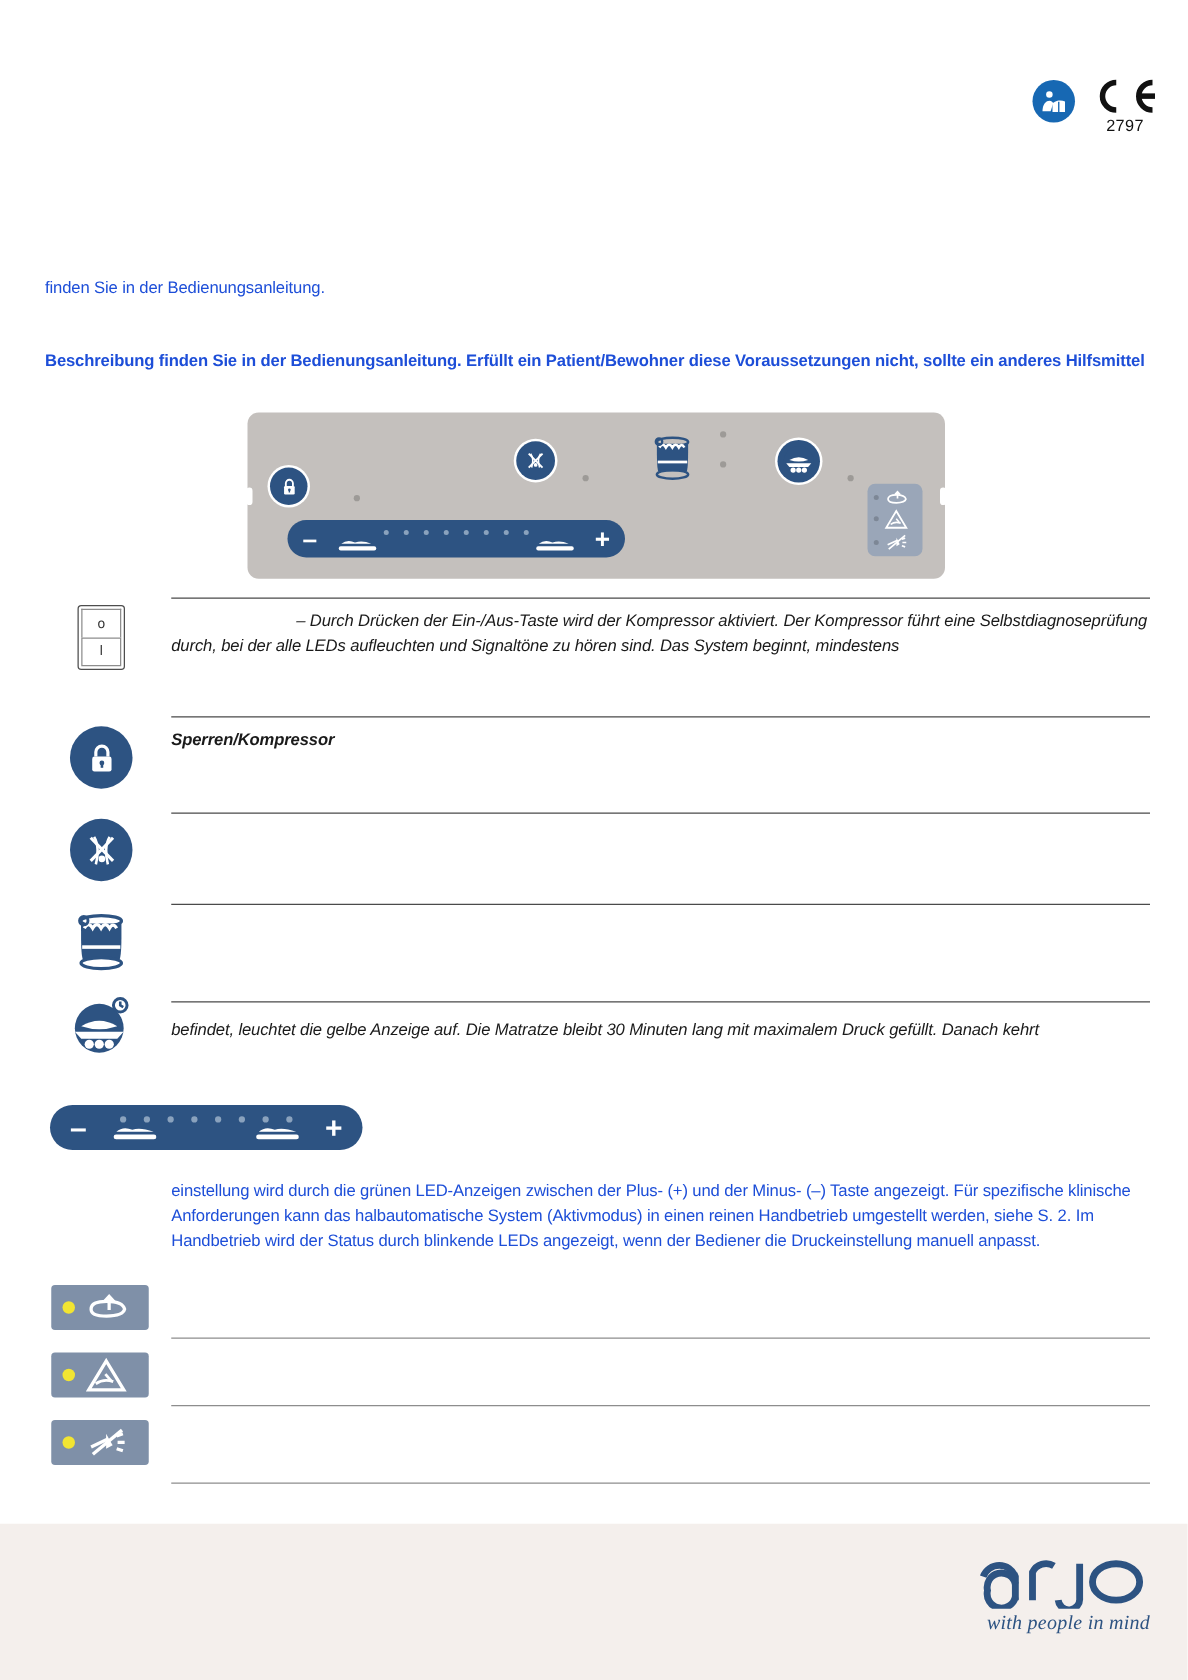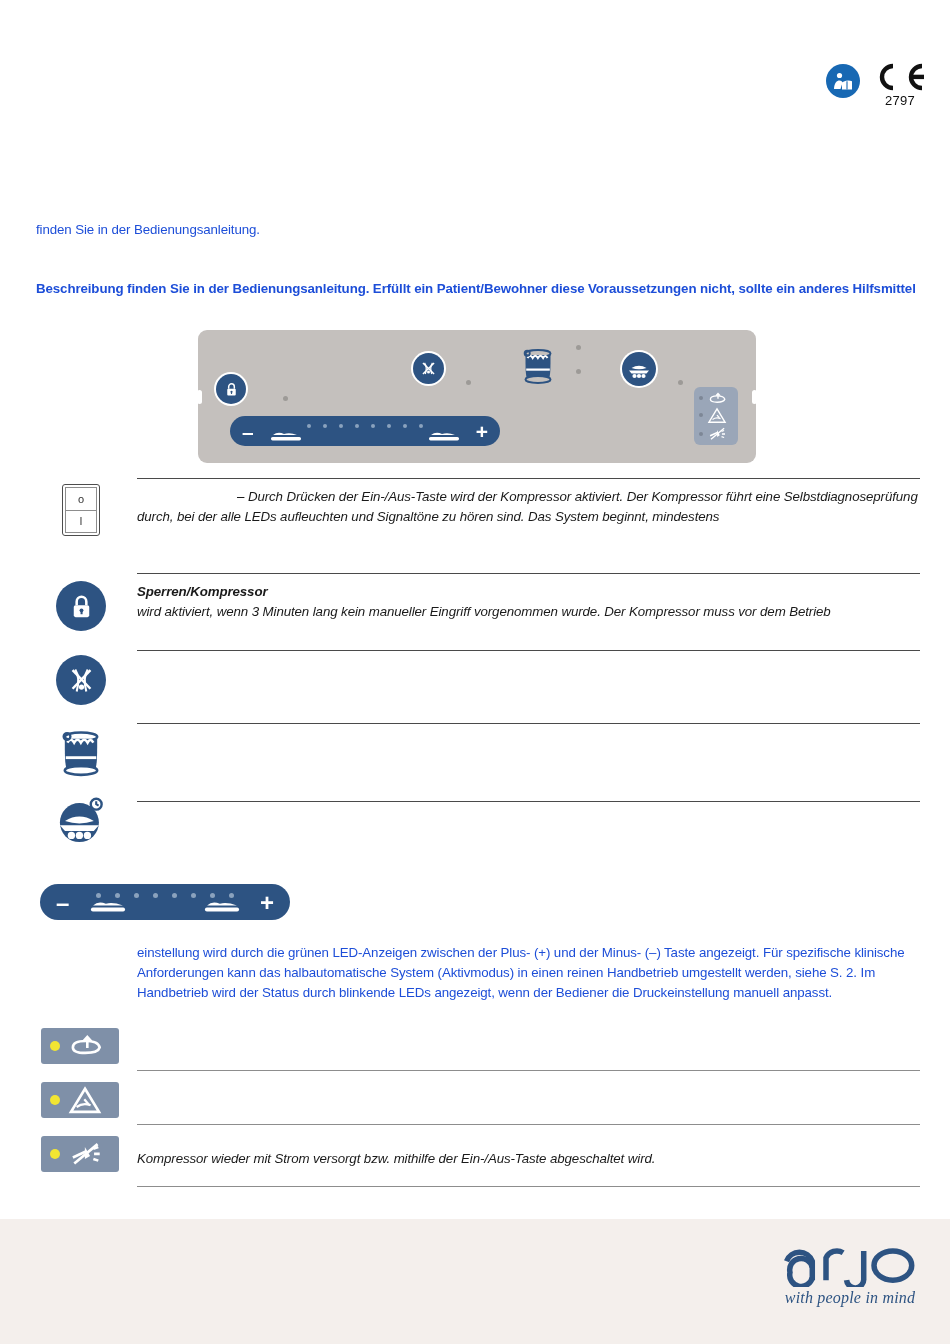--- a/index.html
+++ b/index.html
@@ -295,21 +295,21 @@
     left: 0;
     bottom: 0;
     width: 950px;
     height: 125px;
     background: #f4efec;
   }
   .brand {
     position: absolute;
     right: 30px;
     top: 20px;
-    text-align: center;
+    text-align: right;
   }
   .brand-tag {
     font-family: "Liberation Serif", serif;
     font-style: italic;
     font-size: 16px;
     color: #2d5382;
     margin-top: -2px;
     letter-spacing: 0.2px;
   }
 </style>
@@ -457,21 +457,20 @@
       <svg width="29" height="29" viewBox="0 0 24 24">
         <path d="M8 11 V8 a4 4 0 0 1 8 0 v3" stroke="#fff" stroke-width="2.1" fill="none"></path>
         <rect x="5.6" y="11" width="12.8" height="9.8" rx="1.5" fill="#fff"></rect>
         <circle cx="12" cy="15.2" r="1.6" fill="#2d5382"></circle>
         <rect x="11.2" y="15.2" width="1.7" height="3.2" fill="#2d5382"></rect>
       </svg>
     </div>
   </div>
   <div class="text-cell" style="top:9px;">
     <b>Sperren/Kompressor</b><br>
-    <span>wird aktiviert, wenn 3 Minuten lang kein manueller Eingriff vorgenommen wurde. Der Kompressor muss vor dem Betrieb</span>
   </div>
 </div>
 
 <div class="row" style="top:650px; height:72px;">
   <div class="rule"></div>
   <div class="icon-cell" style="top:5px;">
     <div class="circle-icon">
       <svg width="33" height="33" viewBox="0 0 24 24">
         <path d="M7.5 4 C10 8 10 14.5 8.5 20" stroke="#fff" stroke-width="1.5" fill="none"></path>
         <path d="M16.5 4 C14 8 14 14.5 15.5 20" stroke="#fff" stroke-width="1.5" fill="none"></path>
@@ -510,20 +509,21 @@
         <path d="M5 15 q9 -5.5 18 0 q-9 3 -18 0 Z" fill="#fff"></path>
         <path d="M1.8 17.7 L26.2 17.7 L23 21.3 L5 21.3 Z" fill="#fff"></path>
         <circle cx="9" cy="24" r="2.3" fill="#fff"></circle>
         <circle cx="14" cy="24" r="2.3" fill="#fff"></circle>
         <circle cx="19" cy="24" r="2.3" fill="#fff"></circle>
         <circle cx="24.5" cy="4.5" r="3.4" fill="none" stroke="#2d5382" stroke-width="1.5"></circle>
         <path d="M24.5 2.6 L24.5 4.5 L26 5.4" stroke="#2d5382" stroke-width="1.3" fill="none"></path>
       </svg>
     </div>
   </div>
+  <div class="text-cell" style="top:13px;">befindet, leuchtet die gelbe Anzeige auf. Die Matratze bleibt 30 Minuten lang mit maximalem Druck gefüllt. Danach kehrt</div>
 </div>
 
 <div class="pressure-standalone">
   <span class="pm minus">–</span>
   <div class="dots">
     <span></span>
     <span></span>
     <span></span>
     <span></span>
     <span></span>
@@ -579,21 +579,20 @@
     <div class="alarm-badge">
       <span class="led"></span>
       <svg width="40" height="24" viewBox="0 0 26 17">
         <path d="M3 11 L12.5 6.5" stroke="#fff" stroke-width="1.9"></path>
         <path d="M11.5 3.6 L15.2 10 L11.5 12 Z" fill="#fff"></path>
         <path d="M17.5 4.8 L21 3.6 M18 8.4 L22 8.4 M17.5 12 L21 13.2" stroke="#fff" stroke-width="1.8"></path>
         <path d="M4 15.2 L20.5 1.5" stroke="#fff" stroke-width="1.9"></path>
       </svg>
     </div>
   </div>
-  <div class="text-cell" style="top:19px;">Kompressor wieder mit Strom versorgt bzw. mithilfe der Ein-/Aus-Taste abgeschaltet wird.</div>
 </div>
 
 <div class="footer">
   <div class="brand">
     <svg width="140" height="48" viewBox="0 0 160 56">
       <g fill="none" stroke="#2d5382" stroke-width="6.4">
         <path d="M6 26 a16 16 0 0 1 30 0 v22"></path>
         <path d="M36 33 a10 10 0 0 0 -26 6 a10 10 0 0 0 26 6"></path>
         <path d="M52 48 V22 a14 14 0 0 1 20 -6"></path>
         <path d="M96 14 v32 a10 10 0 0 1 -20 2"></path>

